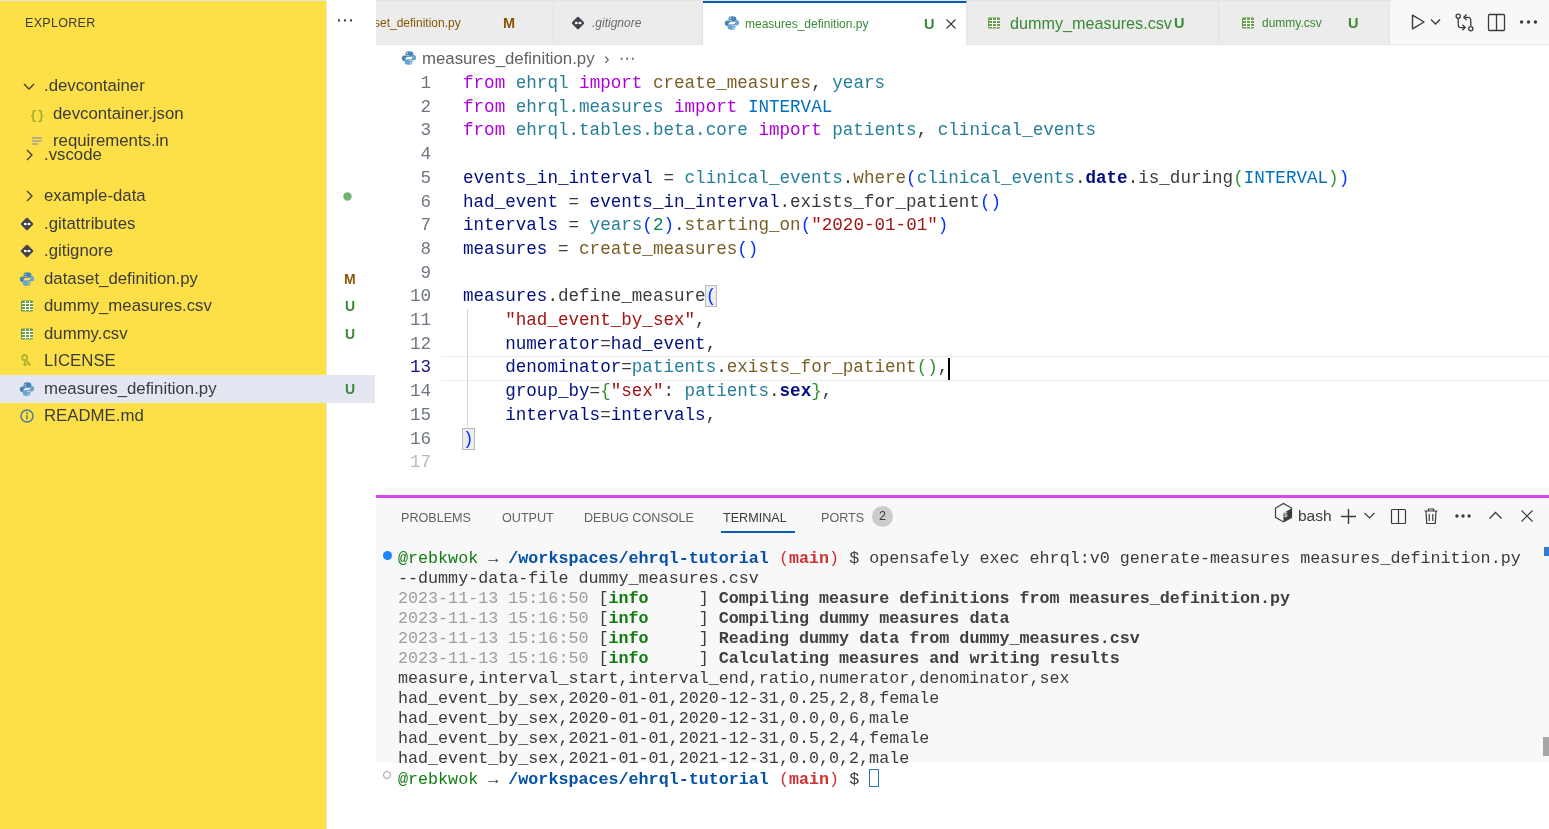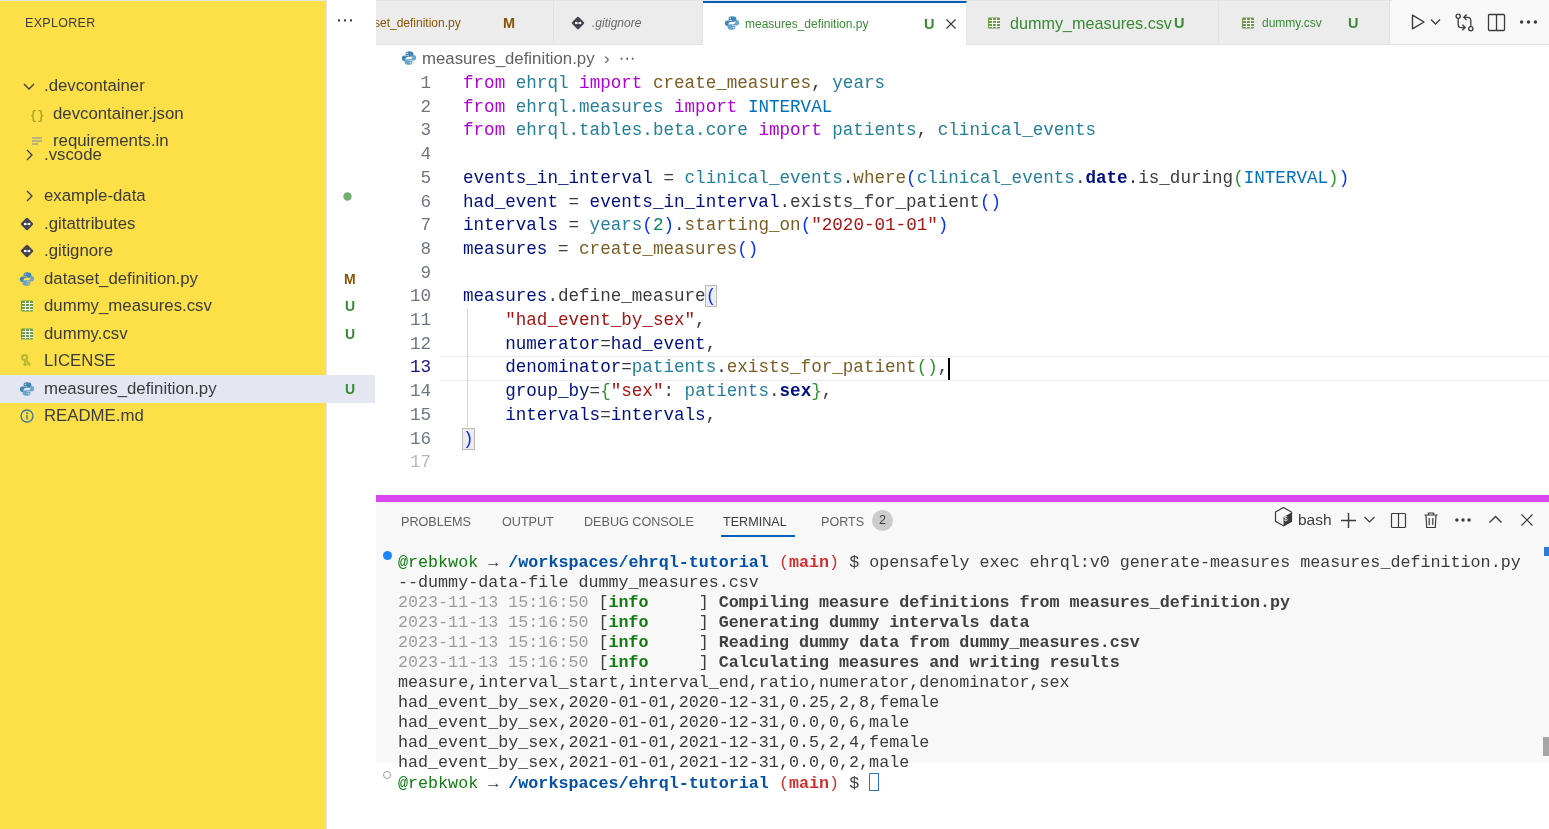--- a/index.html
+++ b/index.html
@@ -50,21 +50,21 @@
 .f { color:#795e26; } .s { color:#a31515; } .c { color:#0070c1; }
 .num { color:#098658; } .p1 { color:#0431fa; } .p2 { color:#319331; }
 .prop { color:#001080; font-weight:bold; }
 .bm { background:#ededed; outline:1px solid #b9b9b9; }
 #cur-line-t { position:absolute; left:65px; top:284px; width:1108px; height:0; border-top:1px solid #ededed; }
 #cur-line-b { position:absolute; left:65px; top:308px; width:1108px; height:0; border-top:1px solid #ededed; }
 #indent-guide { position:absolute; left:91px; top:237px; width:1px; height:118px; background:#d3d3d3; }
 #cursor { position:absolute; left:572px; top:285.5px; width:2px; height:22px; background:#000; }
 
 
-#panel { position:absolute; left:376px; top:495px; width:1173px; height:268px; background:#f8f8f8; border-top:7px solid #d946ef; }
+#panel { position:absolute; left:376px; top:495px; width:1173px; height:268px; background:#f8f8f8; border-top:3px solid #d946ef; }
 #panel-tabs { position:absolute; left:24px; top:0; height:40px; }
 .ptab { position:absolute; top:13px; font-size:12.6px; color:#616161; white-space:nowrap; }
 .ptab.act { color:#3b3b3b; }
 #pbadge { position:absolute; left:496px; top:8px; width:21px; height:21px; border-radius:11px; background:#ccc;
   color:#3b3b3b; font-size:12.6px; text-align:center; line-height:21px; }
 #term { position:absolute; left:22px; top:51px; font-family:"Liberation Mono", monospace; font-size:16.72px;
   line-height:20px; white-space:pre; color:#3b3b3b; }
 .tg { color:#107c10; } .tgb { color:#107c10; font-weight:bold; }
 .tb { color:#0451a5; font-weight:bold; } .tr { color:#cd3131; }
 .trb { color:#cd3131; font-weight:bold; } .tdim { color:#9d9d9d; }
@@ -391,21 +391,21 @@
       <svg class="ic" style="position:absolute; left:1112px; top:12px" width="15" height="11" viewBox="0 0 15 11">
           <path d="M1.5 8.5L7.5 2.5l6 6" fill="none" stroke="#3b3b3b" stroke-width="1.4"></path>
         </svg>
       <svg class="ic" style="position:absolute; left:1143px; top:10px" width="16" height="16" viewBox="0 0 16 16">
           <path d="M2.5 2.5l11 11M13.5 2.5l-11 11" stroke="#3b3b3b" stroke-width="1.2"></path>
         </svg>
     </div>
     <div id="term"><span class="tg">@rebkwok</span> → <span class="tb">/workspaces/ehrql-tutorial</span> <span class="tr">(<span class="trb">main</span>)</span> $ opensafely exec ehrql:v0 generate-measures measures_definition.py
 --dummy-data-file dummy_measures.csv
 <span class="tdim">2023-11-13 15:16:50</span> [<span class="tgb">info</span>     ] <span class="tmsg">Compiling measure definitions from measures_definition.py</span>
-<span class="tdim">2023-11-13 15:16:50</span> [<span class="tgb">info</span>     ] <span class="tmsg">Generating dummy intervals data</span>
+<span class="tdim">2023-11-13 15:16:50</span> [<span class="tgb">info</span>     ] <span class="tmsg">Compiling dummy measures data</span>
 <span class="tdim">2023-11-13 15:16:50</span> [<span class="tgb">info</span>     ] <span class="tmsg">Reading dummy data from dummy_measures.csv</span>
 <span class="tdim">2023-11-13 15:16:50</span> [<span class="tgb">info</span>     ] <span class="tmsg">Calculating measures and writing results</span>
 measure,interval_start,interval_end,ratio,numerator,denominator,sex
 had_event_by_sex,2020-01-01,2020-12-31,0.25,2,8,female
 had_event_by_sex,2020-01-01,2020-12-31,0.0,0,6,male
 had_event_by_sex,2021-01-01,2021-12-31,0.5,2,4,female
 had_event_by_sex,2021-01-01,2021-12-31,0.0,0,2,male
 <span class="tg">@rebkwok</span> → <span class="tb">/workspaces/ehrql-tutorial</span> <span class="tr">(<span class="trb">main</span>)</span> $ <span id="tcursor"></span></div>
   </div>
   <div id="tdot1"></div>

